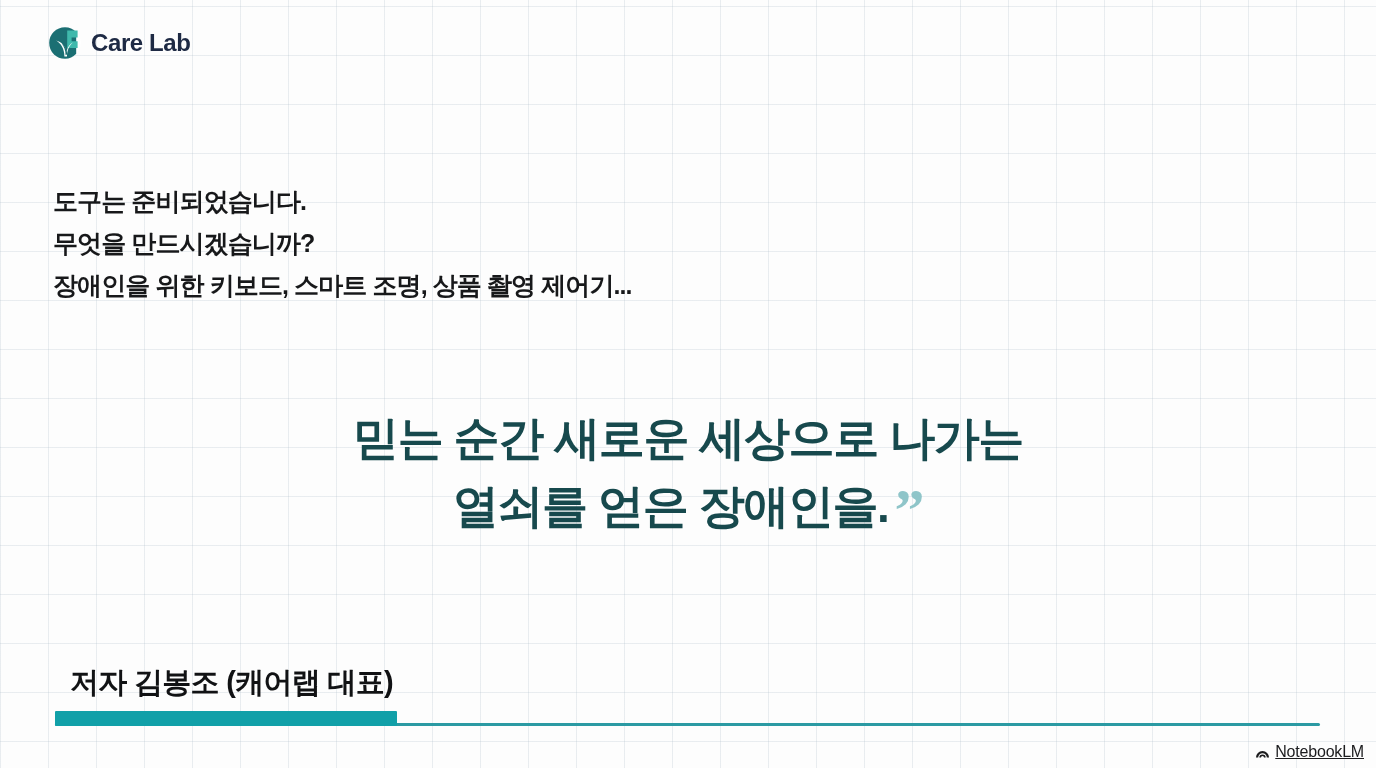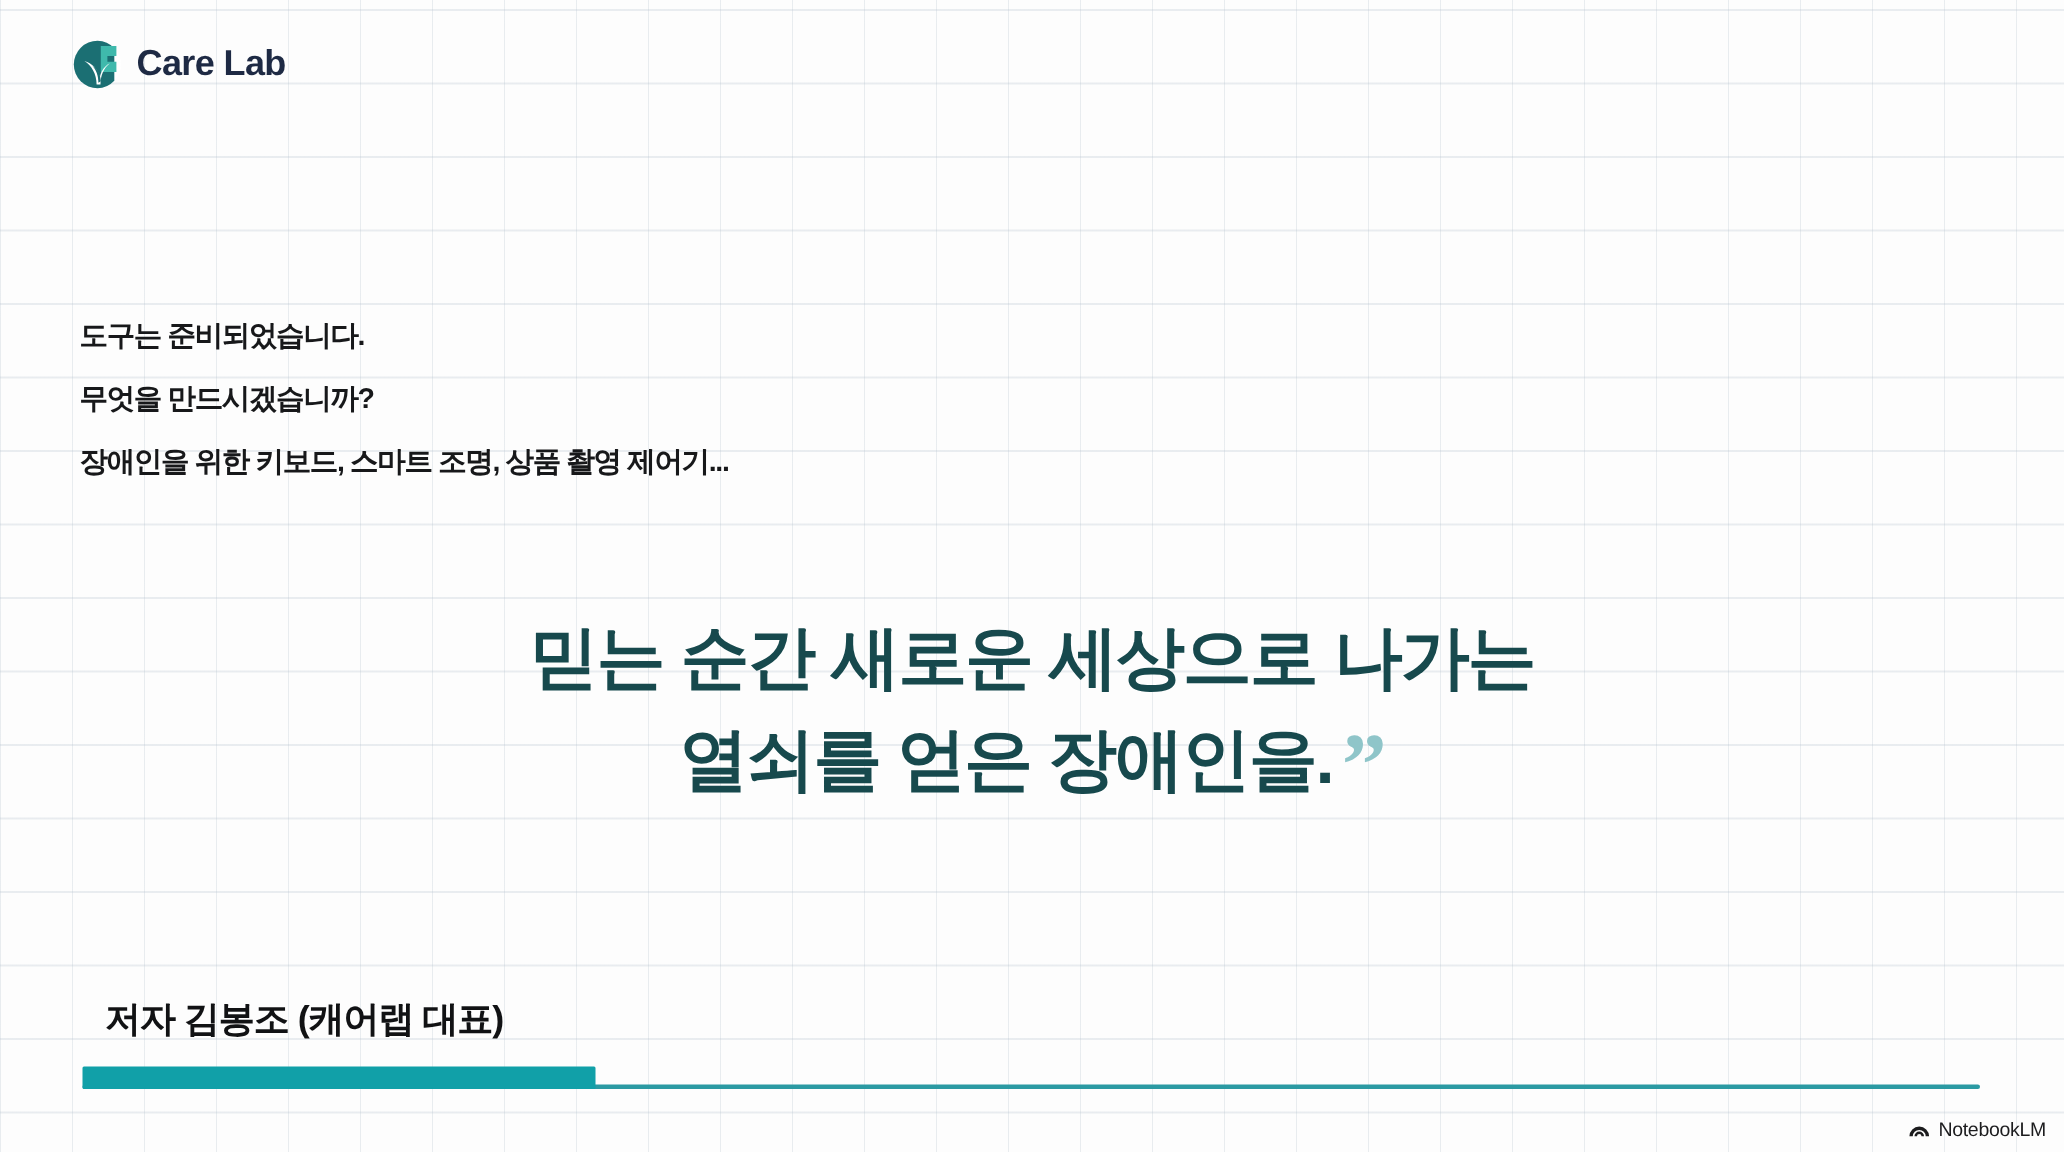--- a/index.html
+++ b/index.html
@@ -75,27 +75,26 @@
     line-height: 1.12;
     white-space: nowrap;
     -webkit-text-stroke: 0.9px #0b0b0c;
   }
 
   
   .subtitle {
     position: absolute;
     left: 53px;
     top: 180px;
-    font-size: 19px;
+    font-size: 25px;
     font-weight: bold;
     color: #17181a;
     letter-spacing: -0.9px;
     line-height: 42px;
     white-space: nowrap;
-    margin-top: 24px;
   }
   .subtitle-line { display: block; }
 
   
   .quote {
     position: absolute;
     left: 0;
     right: 0;
     top: 358px;
     text-align: center;
@@ -122,21 +121,21 @@
   .qmark-close {
     margin-left: 6px;
     top: 8px;
   }
 
   
   .author {
     position: absolute;
     left: 70px;
     top: 663px;
-    font-size: 24px;
+    font-size: 29px;
     font-weight: bold;
     color: #111214;
     letter-spacing: -0.7px;
     white-space: nowrap;
   }
 
   
   .progress-track {
     position: absolute;
     left: 55px;
@@ -160,24 +159,25 @@
     position: absolute;
     right: 12px;
     bottom: 8px;
     display: flex;
     align-items: center;
     gap: 5px;
     color: #1c1c1e;
   }
   .watermark-icon { display: block; width: 15px; height: 15px; flex: none; }
   .watermark-label {
-    font-size: 13px;
+    font-size: 16px;
     letter-spacing: -0.2px;
     line-height: 1;
     white-space: nowrap;
+    text-decoration: underline;
   }
 </style>
 </head>
 <body>
 
 <div id="slide">
 
   <div id="grid-bg"></div>
 
   <div id="content">

